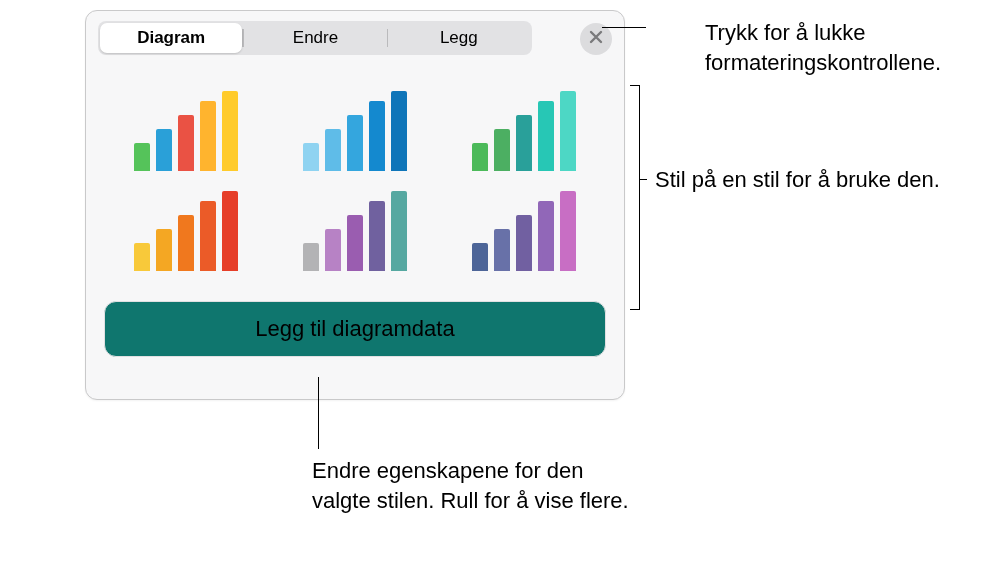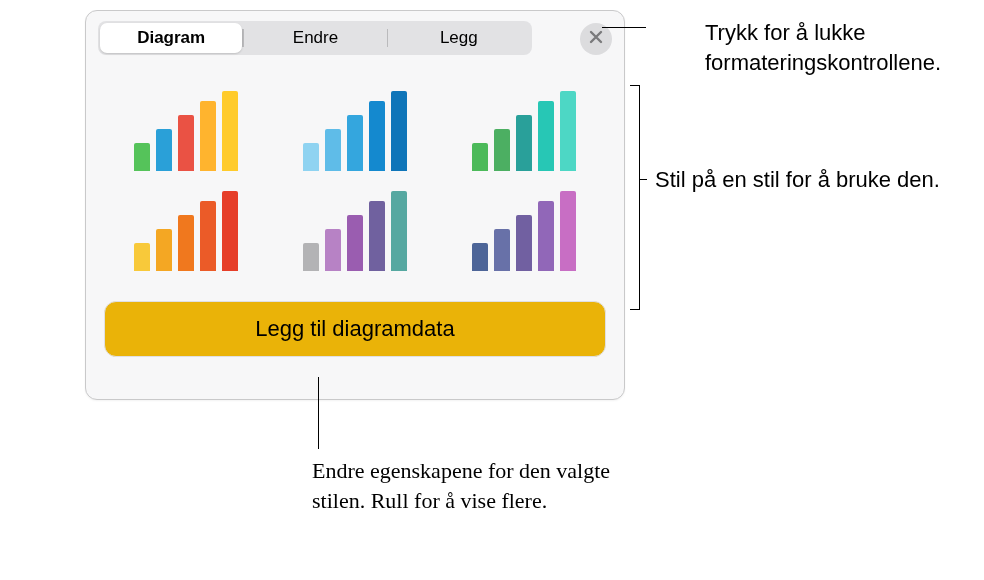--- a/index.html
+++ b/index.html
@@ -86,39 +86,39 @@
       height: 80px;
       cursor: pointer;
     }
     .bar {
       width: 16px;
       border-radius: 2px 2px 0 0;
     }
     .add-data-btn {
       margin: 14px 18px 14px 18px;
       height: 56px;
-      background: #eab308;
+      background: #0f766e;
       border: 1px solid #e0e0e2;
       border-radius: 12px;
       display: flex;
       align-items: center;
       justify-content: center;
       font-size: 22px;
       color: #000;
       cursor: pointer;
     }
     .callout {
       position: absolute;
       font-size: 22px;
       line-height: 1.35;
       color: #000;
     }
     .callout-close { left: 693px; top: 18px; width: 320px; margin-left: 12px; }
     .callout-styles { left: 655px; top: 165px; width: 320px; }
-    .callout-bottom { left: 312px; top: 456px; width: 330px; font-family: Liberation Serif, serif; }
+    .callout-bottom { left: 312px; top: 456px; width: 330px; }
     
     .leader {
       position: absolute;
       background: #000;
     }
     .leader-h-close { top: 27px; left: 602px; width: 44px; height: 1px; }
     .leader-h-styles { top: 179px; left: 639px; width: 8px; height: 1px; }
     .leader-bracket {
       position: absolute;
       left: 630px;

